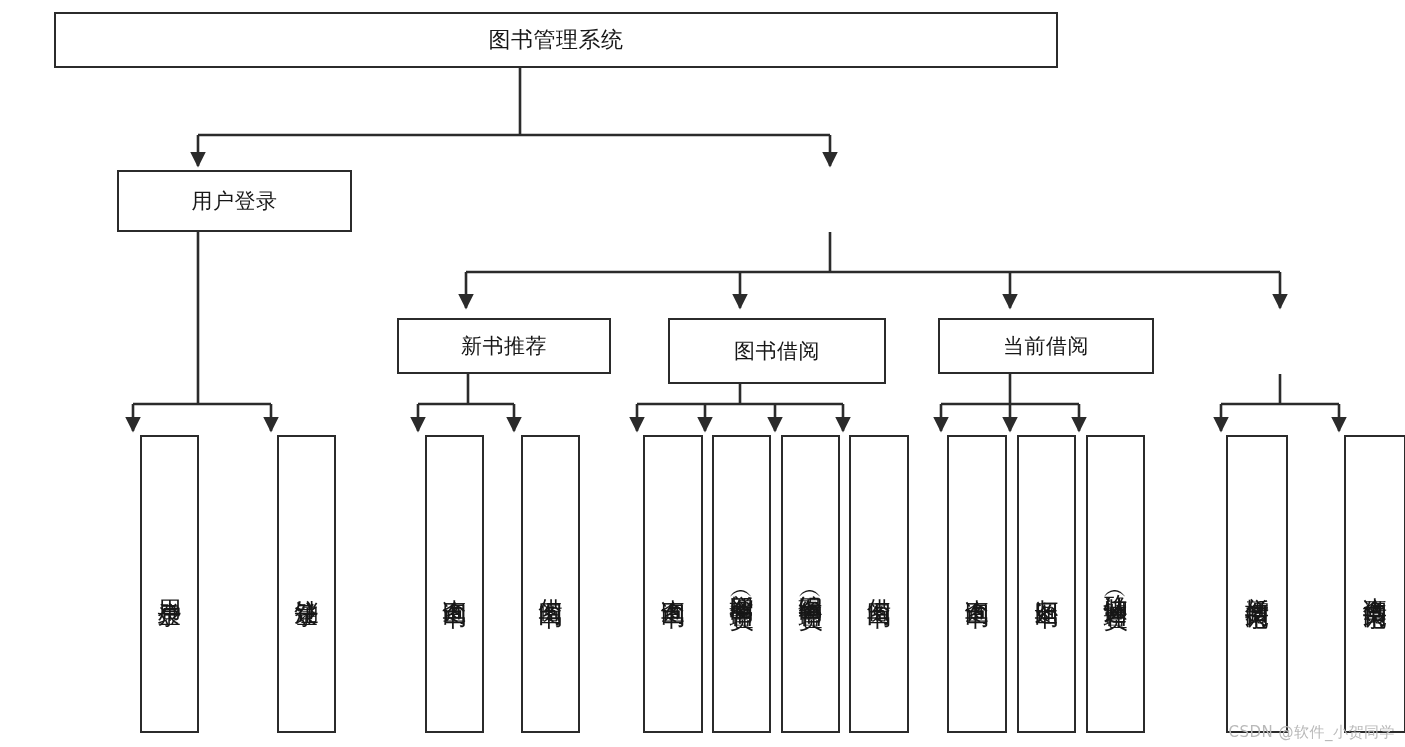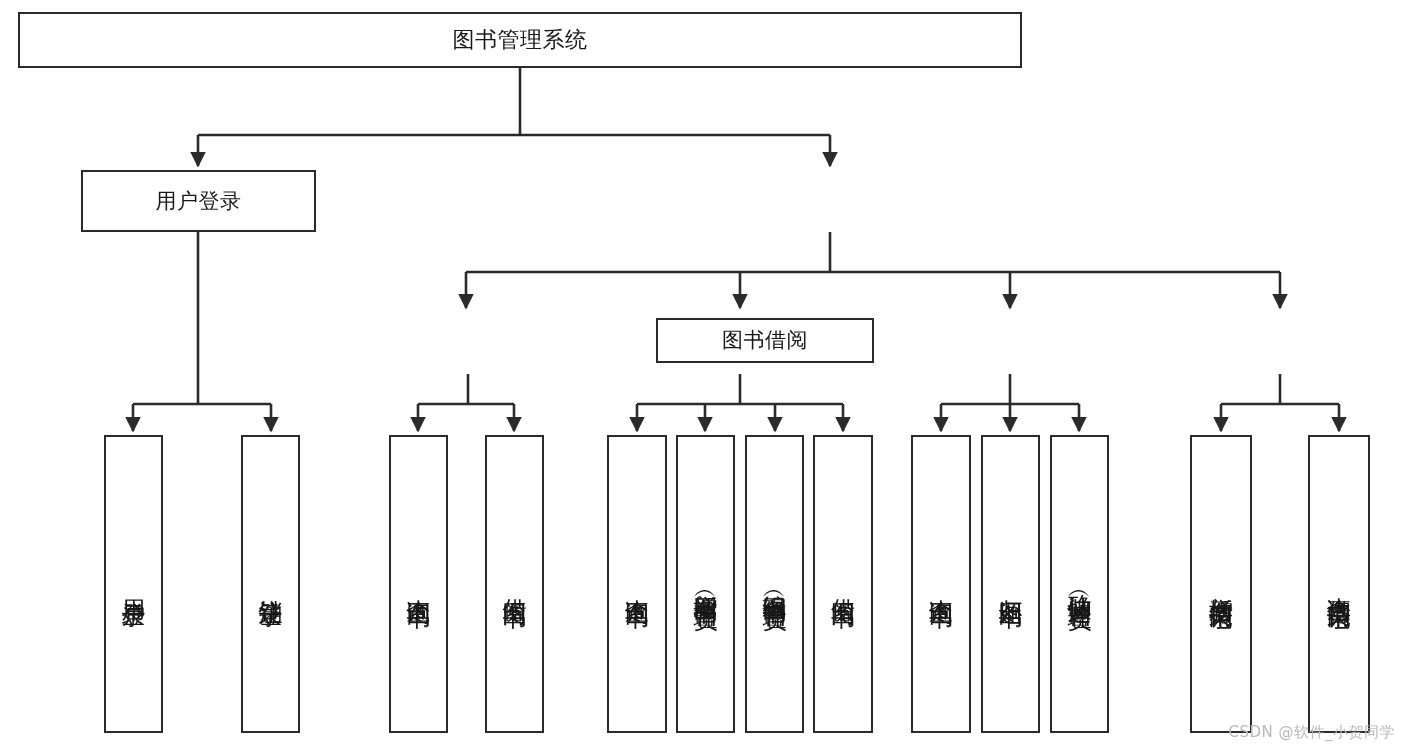--- a/index.html
+++ b/index.html
@@ -25,20 +25,21 @@
   .node{
     position:absolute;
     box-sizing:border-box;
     border:2.4px solid #2b2b2b;
     background:#ffffff;
     display:flex;
     align-items:center;
     justify-content:center;
     text-align:right;
     z-index:2;
+    margin-left:36px;
   }
   .node .lbl{
     display:block;
     line-height:1.18;
     letter-spacing:0.5px;
     color:#171717;
   }
   
   .node.horiz .lbl{
     font-size:21px;
@@ -132,22 +133,28 @@
   </svg>
 
   <div class="node horiz root" style="left:18px; top:12px; width:1004px; height:56px;">
     <span class="lbl">图书管理系统</span>
   </div>
 
   <div class="node horiz" style="left:81px; top:170px; width:235px; height:62px;">
     <span class="lbl">用户登录</span>
   </div>
 
-  <div class="node horiz" style="left:656px; top:318px; width:218px; height:45px;">
+  <div class="node horiz" style="left:361px; top:318px; width:214px; height:56px;">
+    <span class="lbl">新书推荐</span>
+  </div>
+  <div class="node horiz" style="left:632px; top:318px; width:218px; height:66px;">
     <span class="lbl">图书借阅</span>
+  </div>
+  <div class="node horiz" style="left:902px; top:318px; width:216px; height:56px;">
+    <span class="lbl">当前借阅</span>
   </div>
 
   <div class="node vert" style="left:104px; top:435px; width:59px; height:298px;">
     <span class="lbl">用户登录</span>
   </div>
   <div class="node vert" style="left:241px; top:435px; width:59px; height:298px;">
     <span class="lbl">注销登录</span>
   </div>
 
   <div class="node vert" style="left:389px; top:435px; width:59px; height:298px;">

